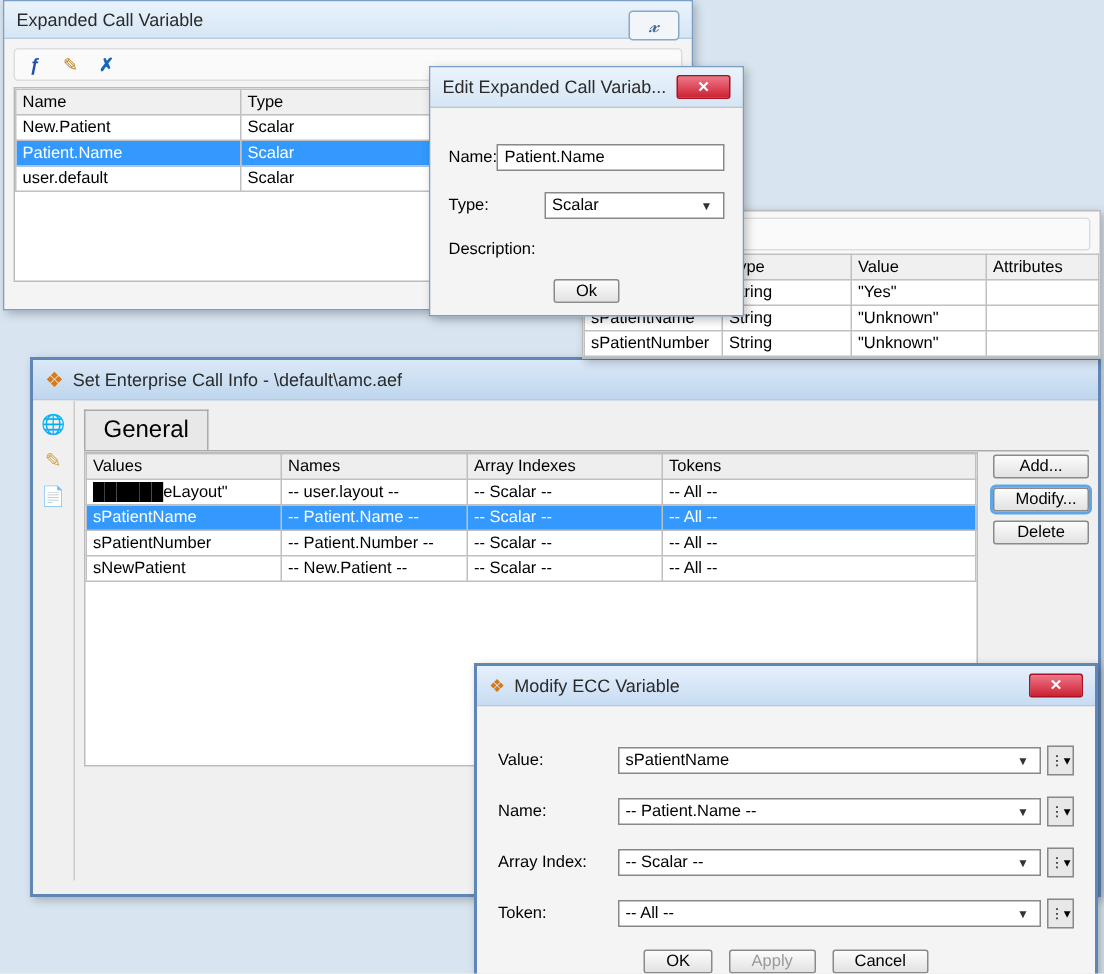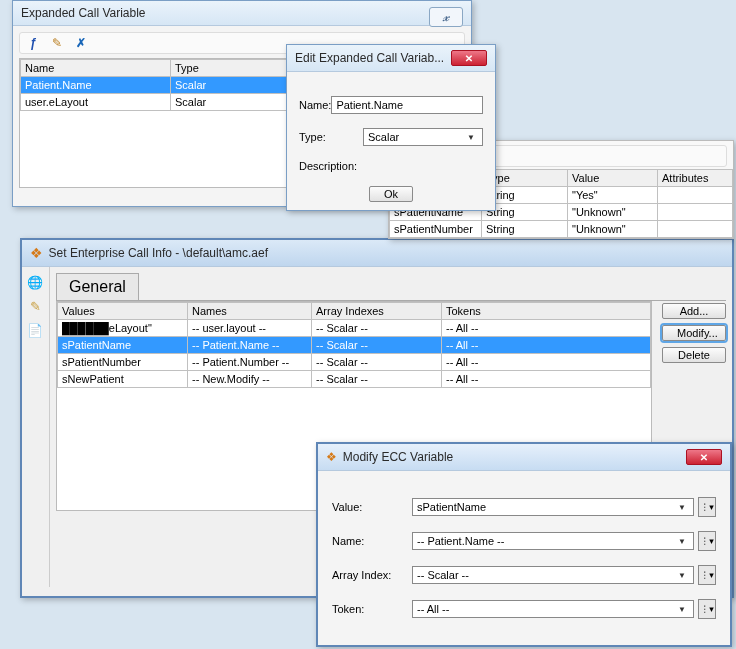--- a/index.html
+++ b/index.html
@@ -102,21 +102,21 @@
 .btn {
   border: 1px solid #8a8a8a;
   background: linear-gradient(#fcfcfc, #e2e2e2);
   padding: 1px 14px;
   font-size: 11px;
   border-radius: 2px;
   cursor: pointer;
 }
 
 
-#win-ecv { left: 12px; top: 0; width: 460px; }
+#win-ecv { left: 2px; top: 0; width: 460px; }
 #win-ecv .win-body { height: 180px; padding: 6px; }
 #ecv-list-wrap { background: #fff; border: 1px solid #bbb; height: 130px; overflow: hidden; }
 
 
 #win-edit { left: 286px; top: 44px; width: 210px; z-index: 5; }
 #win-edit .win-body { padding: 10px 12px 8px 12px; }
 #win-edit .form-row label { width: 64px; }
 #win-edit .btn-row { text-align: center; margin-top: 6px; }
 
 
@@ -189,26 +189,30 @@
     </div>
     <div id="ecv-list-wrap">
       <table id="ecv-tbl">
         <thead>
             <tr>
           <th style="width:150px">Name</th>
           <th>Type</th>
         </tr>
           </thead>
         <tbody id="ecv-rows">
+            <tr>
+              <td>New.Patient</td>
+              <td>Scalar</td>
+            </tr>
             <tr class="row-selected">
               <td>Patient.Name</td>
               <td>Scalar</td>
             </tr>
             <tr>
-              <td>user.eLayout</td>
+              <td>user.default</td>
               <td>Scalar</td>
             </tr>
           </tbody>
       </table>
     </div>
   </div>
 </div>
 
 <div id="win-edit" class="window">
   <div class="window-title">
@@ -316,21 +320,21 @@
                   <td>-- All --</td>
                 </tr>
                 <tr>
                   <td>sPatientNumber</td>
                   <td>-- Patient.Number --</td>
                   <td>-- Scalar --</td>
                   <td>-- All --</td>
                 </tr>
                 <tr>
                   <td>sNewPatient</td>
-                  <td>-- New.Modify --</td>
+                  <td>-- New.Patient --</td>
                   <td>-- Scalar --</td>
                   <td>-- All --</td>
                 </tr>
               </tbody>
           </table>
         </div>
       </div>
       <div id="ent-btns">
         <button class="btn">Add...</button>
         <button class="btn btn-highlight">Modify...</button>
@@ -375,14 +379,19 @@
       <div class="pick-btn">⋮▾</div>
     </div>
     <div class="form-row">
       <label>Token:</label>
       <div class="combo">
           <span>-- All --</span>
           <span class="arrow">▼</span>
         </div>
       <div class="pick-btn">⋮▾</div>
     </div>
+    <div class="btn-row">
+      <button class="btn">OK</button>
+      <button class="btn" style="color:#999">Apply</button>
+      <button class="btn">Cancel</button>
+    </div>
   </div>
 </div>
 
 </body></html>

